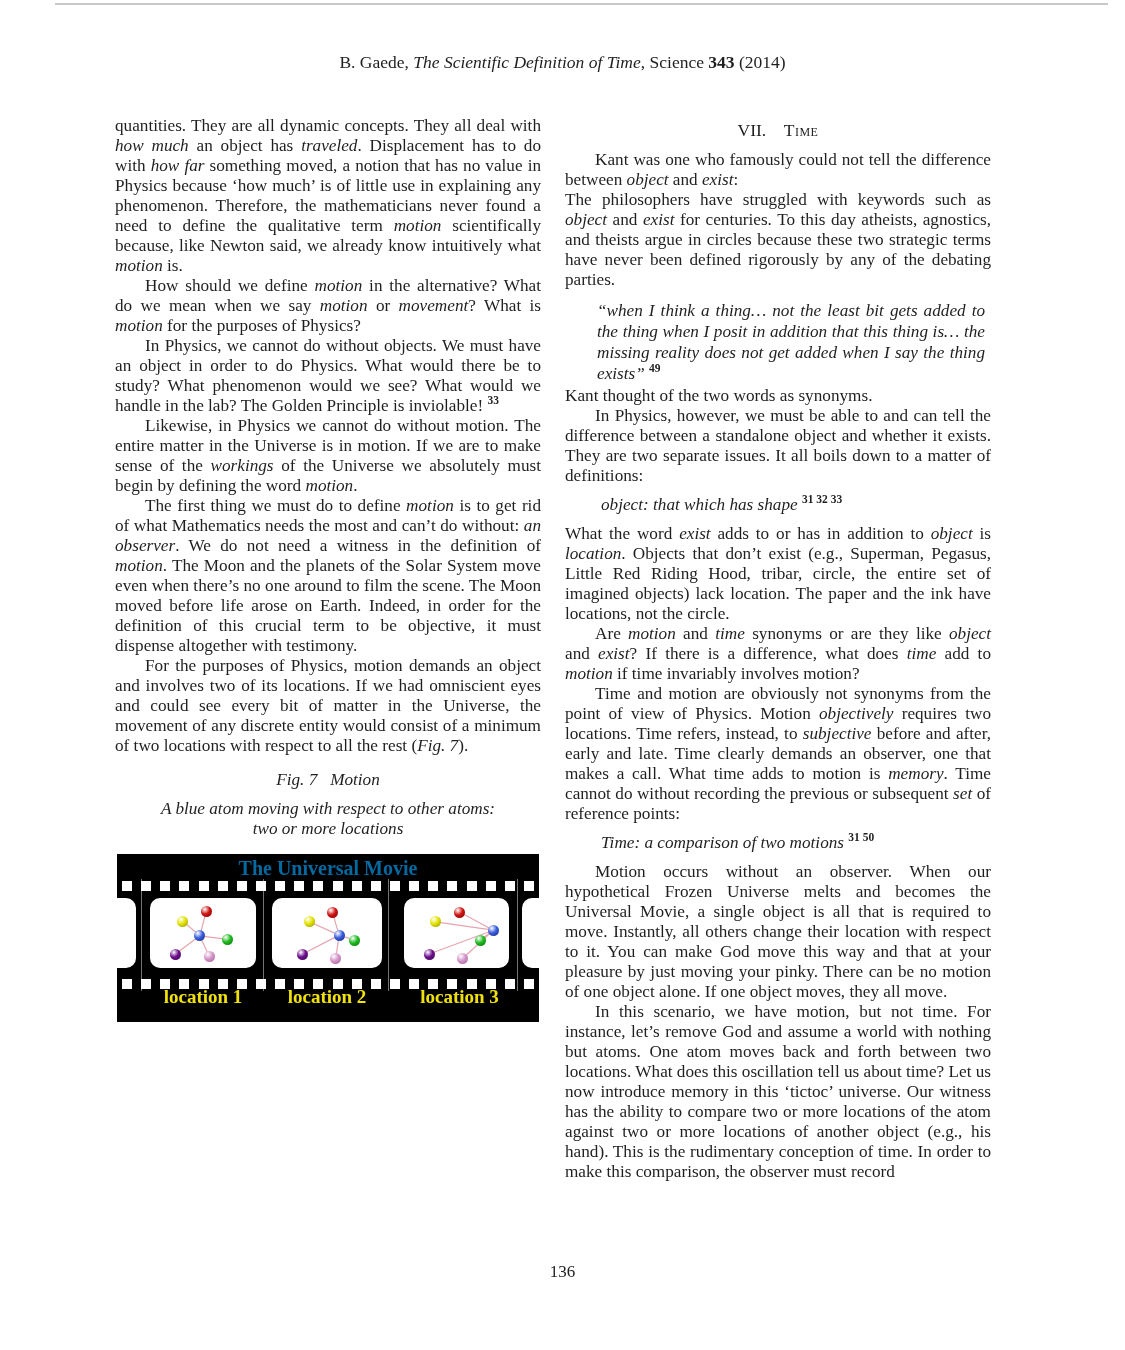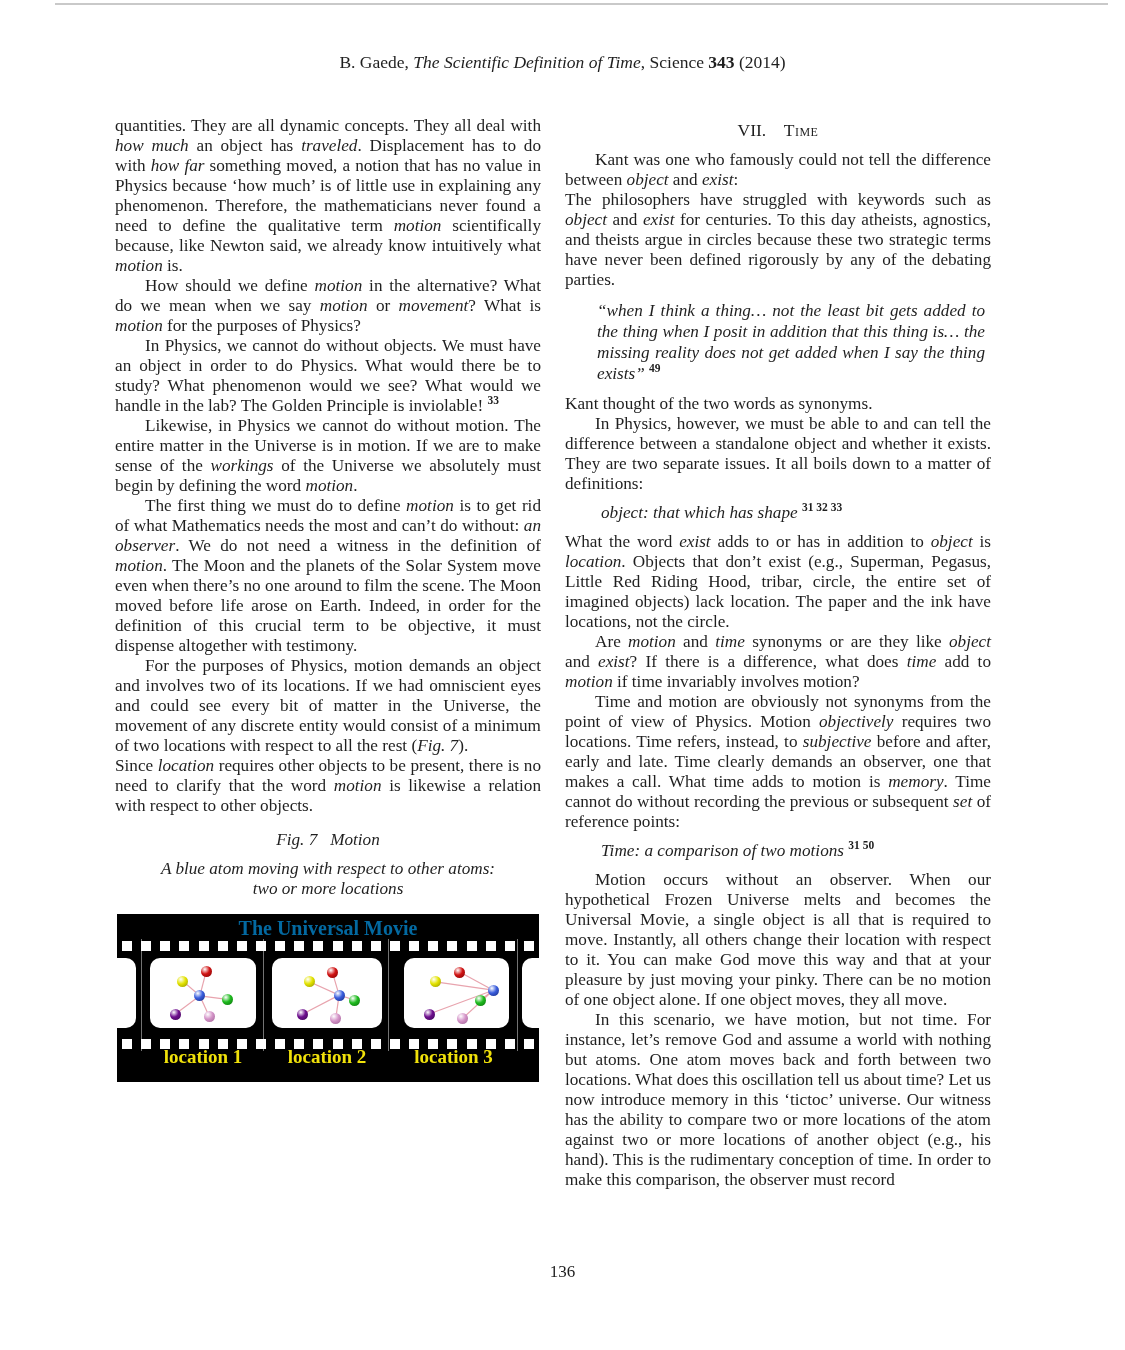--- a/index.html
+++ b/index.html
@@ -8,21 +8,21 @@
     font-family:"Liberation Serif","DejaVu Serif",serif;color:#1f1f1f;
     overflow:hidden;
   }
   .top-rule{position:absolute;left:55px;top:3px;width:1053px;height:2px;background:#c9c9c9;}
   .header{position:absolute;top:52px;left:0;width:100%;text-align:center;font-size:17.5px;}
   .columns{position:absolute;top:116px;left:115px;width:888px;display:flex;gap:24px;}
   .col{width:426px;font-size:17.2px;line-height:20px;text-align:justify;}
   .para{margin:0;}
   .para.indent{text-indent:30px;}
   .para.def{margin:9px 0 9px 36px;text-align:left;}
-  .para.quote{margin:10px 6px 10px 32px;line-height:21px;}
+  .para.quote{margin:10px 6px 2px 32px;line-height:21px;}
   .para.caption{text-align:center;margin-top:14px;text-indent:0;}
   .para.caption2{text-align:center;margin-top:9px;text-indent:0;}
   .section-heading{text-align:center;font-size:17.5px;margin:4px 0 10px 0;}
   .section-heading .sc{letter-spacing:0.5px;}
   .it{font-style:italic;}
   .bd{font-weight:bold;}
   .sc{font-variant:small-caps;}
   sup{font-weight:bold;font-size:11.5px;line-height:0;vertical-align:super;}
   .page-number{position:absolute;top:1262px;left:0;width:100%;text-align:center;font-size:17px;}
 
@@ -55,21 +55,20 @@
 
 <div class="columns">
   <div class="col">
     <div>
         <p class="para first"><span>quantities. They are all dynamic concepts. They all deal with </span><span class="it">how much</span><span> an object has </span><span class="it">traveled</span><span>. Displacement has to do with </span><span class="it">how far</span><span> something moved, a notion that has no value in Physics because ‘how much’ is of little use in explaining any phenomenon. Therefore, the mathematicians never found a need to define the qualitative term </span><span class="it">motion</span><span> scientifically because, like Newton said, we already know intuitively what </span><span class="it">motion</span><span> is.</span></p>
         <p class="para indent"><span>How should we define </span><span class="it">motion</span><span> in the alternative? What do we mean when we say </span><span class="it">motion</span><span> or </span><span class="it">movement</span><span>? What is </span><span class="it">motion</span><span> for the purposes of Physics?</span></p>
         <p class="para indent"><span>In Physics, we cannot do without objects. We must have an object in order to do Physics. What would there be to study? What phenomenon would we see? What would we handle in the lab? The Golden Principle is inviolable! </span><sup>33</sup></p>
         <p class="para indent"><span>Likewise, in Physics we cannot do without motion. The entire matter in the Universe is in motion. If we are to make sense of the </span><span class="it">workings</span><span> of the Universe we absolutely must begin by defining the word </span><span class="it">motion</span><span>.</span></p>
         <p class="para indent"><span>The first thing we must do to define </span><span class="it">motion</span><span> is to get rid of what Mathematics needs the most and can’t do without: </span><span class="it">an observer</span><span>. We do not need a witness in the definition of </span><span class="it">motion</span><span>. The Moon and the planets of the Solar System move even when there’s no one around to film the scene. The Moon moved before life arose on Earth. Indeed, in order for the definition of this crucial term to be objective, it must dispense altogether with testimony.</span></p>
         <p class="para indent"><span>For the purposes of Physics, motion demands an object and involves two of its locations. If we had omniscient eyes and could see every bit of matter in the Universe, the movement of any discrete entity would consist of a minimum of two locations with respect to all the rest (</span><span class="it">Fig. 7</span><span>).</span></p>
-        <p class="para first"><span>Since </span><span class="it">location</span><span> requires other objects to be present, there is no need to clarify that the word </span><span class="it">motion</span><span> is likewise a relation with respect to other objects.</span></p>
         <p class="para caption"><span class="it">Fig. 7&nbsp;&nbsp; Motion</span></p>
         <p class="para caption2"><span class="it">A blue atom moving with respect to other atoms:</span><br><span class="it">two or more locations</span></p>
       </div>
     <div id="figure" style="background: rgb(0, 0, 0);">
         <div class="fig-title" style="color: #0369a1;">The Universal Movie</div>
         <div class="sprockets top">
           <div class="hole"></div>
           <div class="hole"></div>
           <div class="hole"></div>
           <div class="hole"></div>
@@ -162,21 +161,21 @@
             <line x1="85" y1="46" x2="24" y2="80" stroke="#e8a4ae" stroke-width="1.2" vector-effect="non-scaling-stroke"></line>
             <line x1="85" y1="46" x2="56" y2="86" stroke="#e8a4ae" stroke-width="1.2" vector-effect="non-scaling-stroke"></line>
           </svg>
           <div class="atom" style="left: calc(53% - 5.5px); top: calc(20% - 5.5px); background: radial-gradient(circle at 35% 30%, rgb(255, 255, 255) 0%, rgb(209, 20, 20) 45%, rgb(122, 0, 0) 100%);"></div>
           <div class="atom" style="left: calc(30% - 5.5px); top: calc(34% - 5.5px); background: radial-gradient(circle at 35% 30%, rgb(255, 255, 255) 0%, rgb(227, 227, 0) 45%, rgb(143, 143, 0) 100%);"></div>
           <div class="atom" style="left: calc(85% - 5.5px); top: calc(46% - 5.5px); background: radial-gradient(circle at 35% 30%, rgb(255, 255, 255) 0%, rgb(58, 94, 222) 45%, rgb(21, 39, 122) 100%);"></div>
           <div class="atom" style="left: calc(73% - 5.5px); top: calc(60% - 5.5px); background: radial-gradient(circle at 35% 30%, rgb(255, 255, 255) 0%, rgb(31, 187, 31) 45%, rgb(10, 107, 10) 100%);"></div>
           <div class="atom" style="left: calc(24% - 5.5px); top: calc(80% - 5.5px); background: radial-gradient(circle at 35% 30%, rgb(255, 255, 255) 0%, rgb(110, 15, 142) 45%, rgb(58, 7, 80) 100%);"></div>
           <div class="atom" style="left: calc(56% - 5.5px); top: calc(86% - 5.5px); background: radial-gradient(circle at 35% 30%, rgb(255, 255, 255) 0%, rgb(212, 148, 200) 45%, rgb(156, 94, 146) 100%);"></div>
         </div>
-        <div class="frame-label" style="left: 284px; width: 105px; color: rgb(240, 225, 10);">location 3</div>
+        <div class="frame-label" style="left: 290px; width: 105px; color: rgb(240, 225, 10);">location 3</div>
       </div>
   </div>
   <div class="col">
     <div class="section-heading"><span>VII.</span><span>  </span><span class="sc">Time</span></div>
     <div>
         <p class="para indent"><span>Kant was one who famously could not tell the difference between </span><span class="it">object</span><span> and </span><span class="it">exist</span><span>:</span></p>
         <p class="para first"><span>The philosophers have struggled with keywords such as </span><span class="it">object</span><span> and </span><span class="it">exist</span><span> for centuries. To this day atheists, agnostics, and theists argue in circles because these two strategic terms have never been defined rigorously by any of the debating parties.</span></p>
         <p class="para quote"><span class="it">“when I think a thing… not the least bit gets added to the thing when I posit in addition that this thing is… the missing reality does not get added when I say the thing exists” </span><sup>49</sup></p>
         <p class="para first"><span>Kant thought of the two words as synonyms.</span></p>
         <p class="para indent"><span>In Physics, however, we must be able to and can tell the difference between a standalone object and whether it exists. They are two separate issues. It all boils down to a matter of definitions:</span></p>

